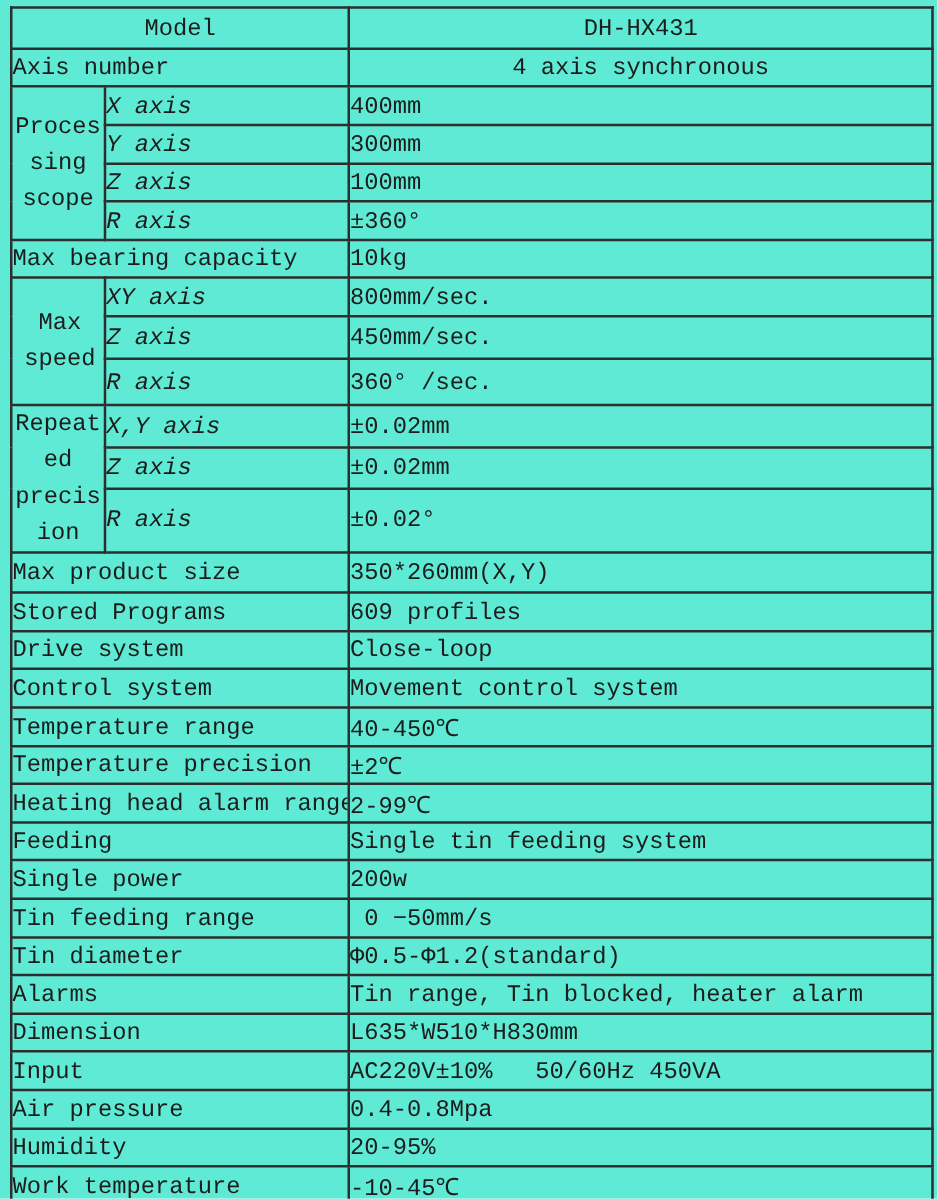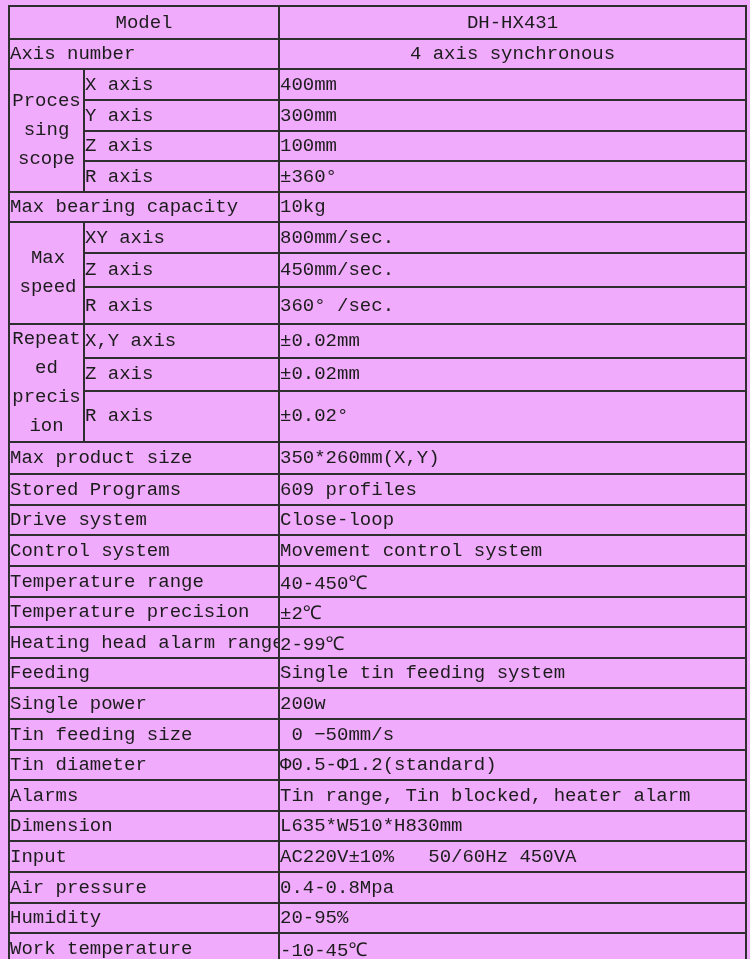--- a/index.html
+++ b/index.html
@@ -7,21 +7,21 @@
     padding: 0;
     background: #ffffff;
     width: 750px;
     height: 959px;
     overflow: hidden;
   }
   .page {
     position: relative;
     width: 750px;
     height: 959px;
-    background: #f0abfc;
+    background: #5eead4;
     font-family: "Liberation Mono", "DejaVu Sans Mono", monospace;
     color: #1c1c1c;
   }
   table.spec {
     position: absolute;
     left: 8px;
     top: 5px;
     width: 737px;
     border-collapse: collapse;
     table-layout: fixed;
@@ -33,21 +33,21 @@
     padding: 0;
     overflow: hidden;
   }
   col.c-group { width: 75px; }
   col.c-axis  { width: 195px; }
   col.c-value { width: 467px; }
 
   td.hdr-label { text-align: center; }
   td.hdr-value { text-align: center; }
   td.lbl { padding-left: 12px; text-align: left; white-space: pre; }
-  td.axis-lbl { padding-left: 15px; text-align: left; white-space: pre; }
+  td.axis-lbl { padding-left: 15px; text-align: left; white-space: pre; font-style: italic; }
   td.grp {
     padding-left: 15px;
     text-align: center;
     white-space: pre-line;
     line-height: 29px;
     vertical-align: middle;
   }
   td.grp.tight { padding-left: 3px; margin-top: 20px; }
   td.val { padding-left: 33px; text-align: left; white-space: pre; }
   td.val.center { padding-left: 0; text-align: center; }
@@ -161,21 +161,21 @@
     </tr>
     <tr style="height:30px">
       <td colspan="2" class="lbl">Feeding</td>
       <td class="val">Single tin feeding system</td>
     </tr>
     <tr style="height:31px">
       <td colspan="2" class="lbl">Single power</td>
       <td class="val">200w</td>
     </tr>
     <tr style="height:31px">
-      <td colspan="2" class="lbl">Tin feeding size</td>
+      <td colspan="2" class="lbl">Tin feeding range</td>
       <td class="val"> 0 −50mm/s</td>
     </tr>
     <tr style="height:30px">
       <td colspan="2" class="lbl">Tin diameter</td>
       <td class="val">Φ0.5-Φ1.2(standard)</td>
     </tr>
     <tr style="height:31px">
       <td colspan="2" class="lbl">Alarms</td>
       <td class="val">Tin range, Tin blocked, heater alarm</td>
     </tr>

